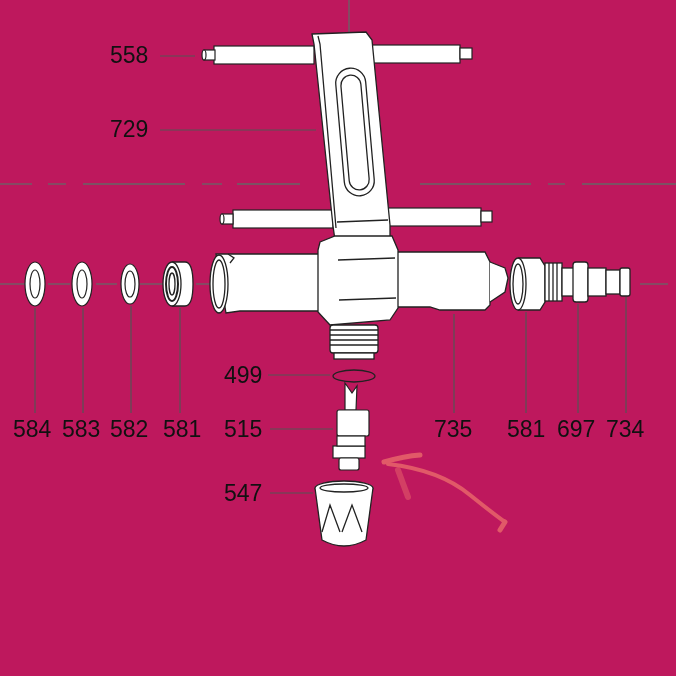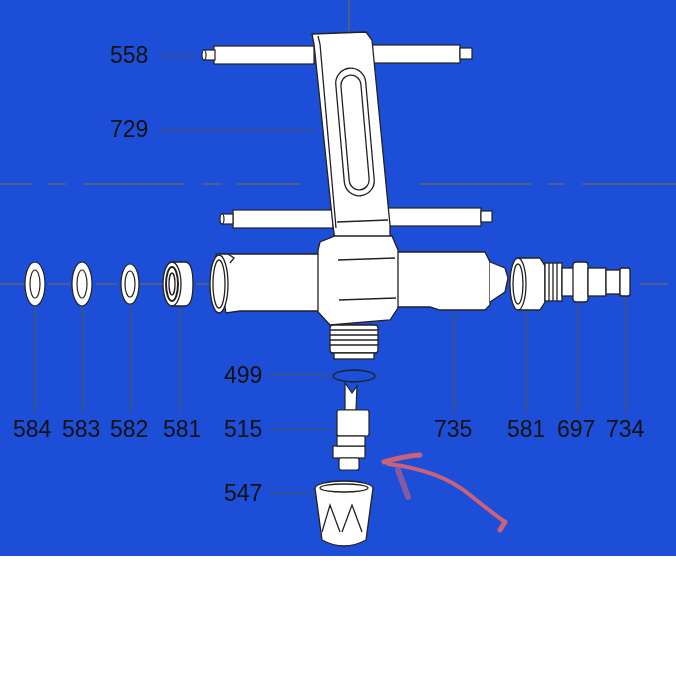--- a/index.html
+++ b/index.html
@@ -1,16 +1,16 @@
 <!DOCTYPE html>
 <html><head>
 <meta charset="utf-8">
 <style>
   html, body { margin: 0; padding: 0; background: #ffffff; }
-  #canvas { position: relative; width: 676px; height: 556px; overflow: hidden; background: #1d4ed8; }
+  #canvas { position: relative; width: 676px; height: 676px; overflow: hidden; background: #be185d; }
   svg { position: absolute; left: 0; top: 0; }
   .lbl { font-family: "Liberation Sans", sans-serif; font-size: 23px; fill: #111111; }
 </style>
 </head>
 <body>
 
 <div id="canvas">
 <svg width="676" height="676" viewBox="0 0 676 676">
 
   <g stroke="#666" stroke-width="1.3" fill="none">

